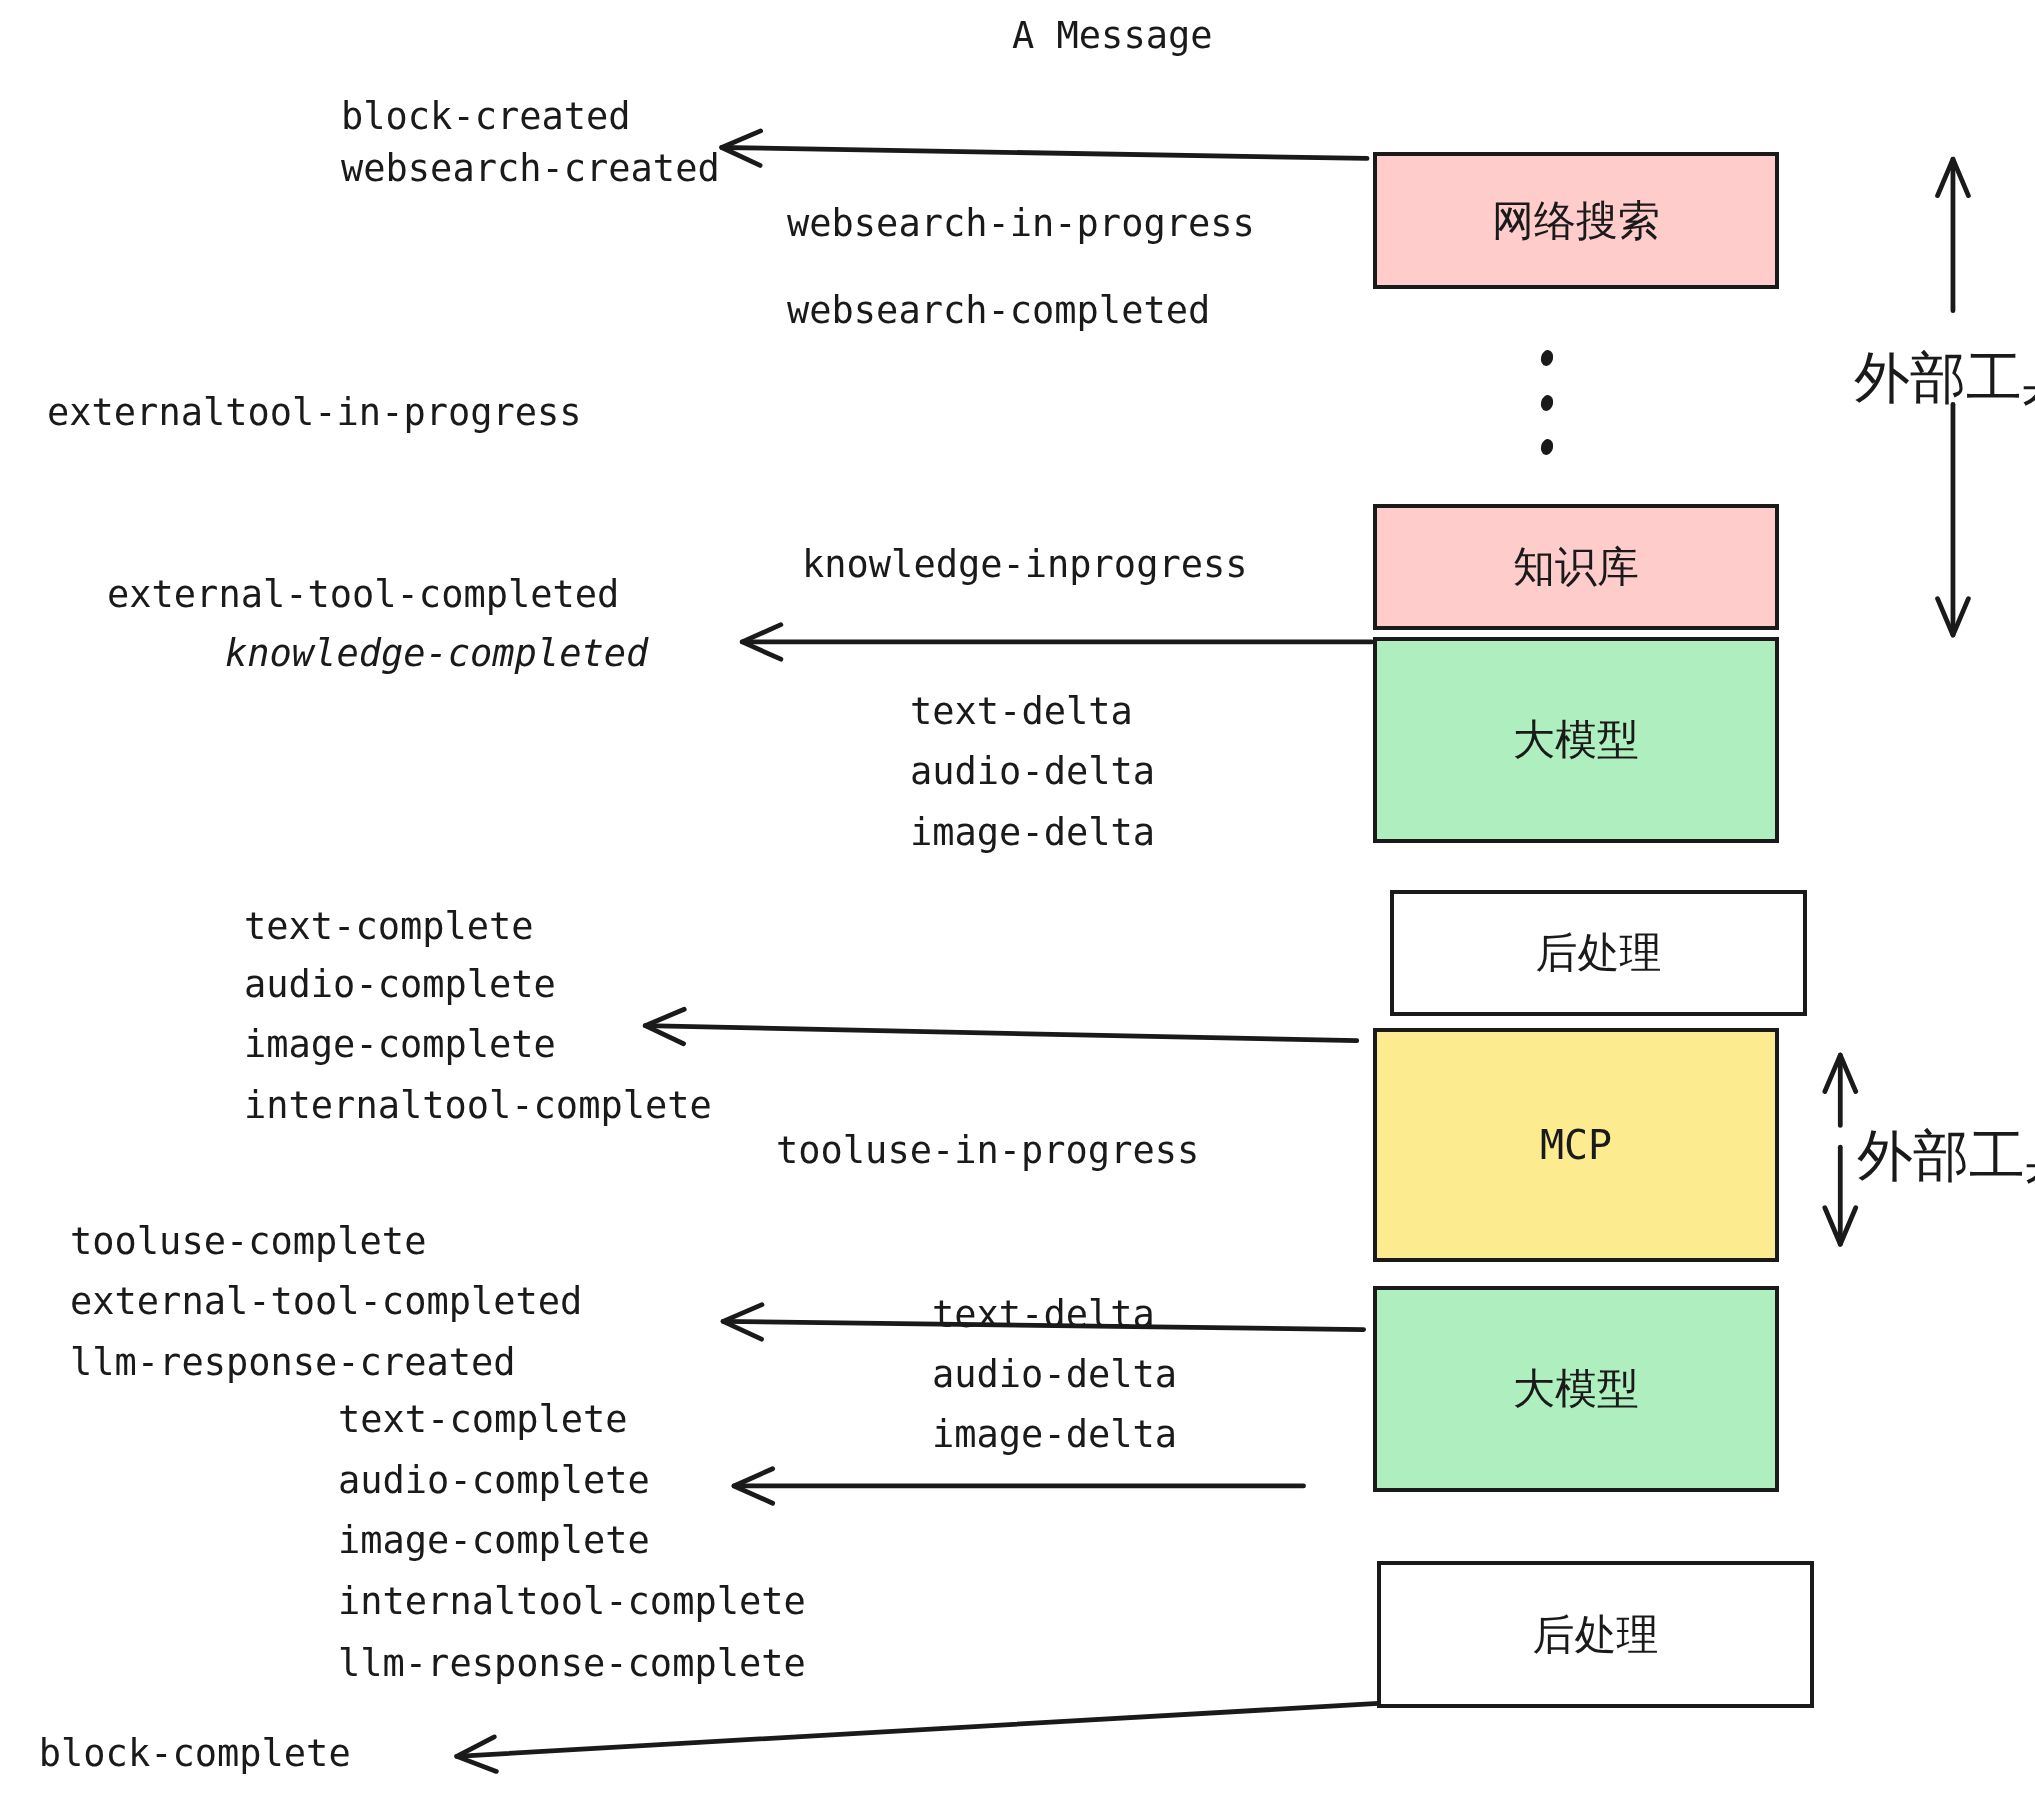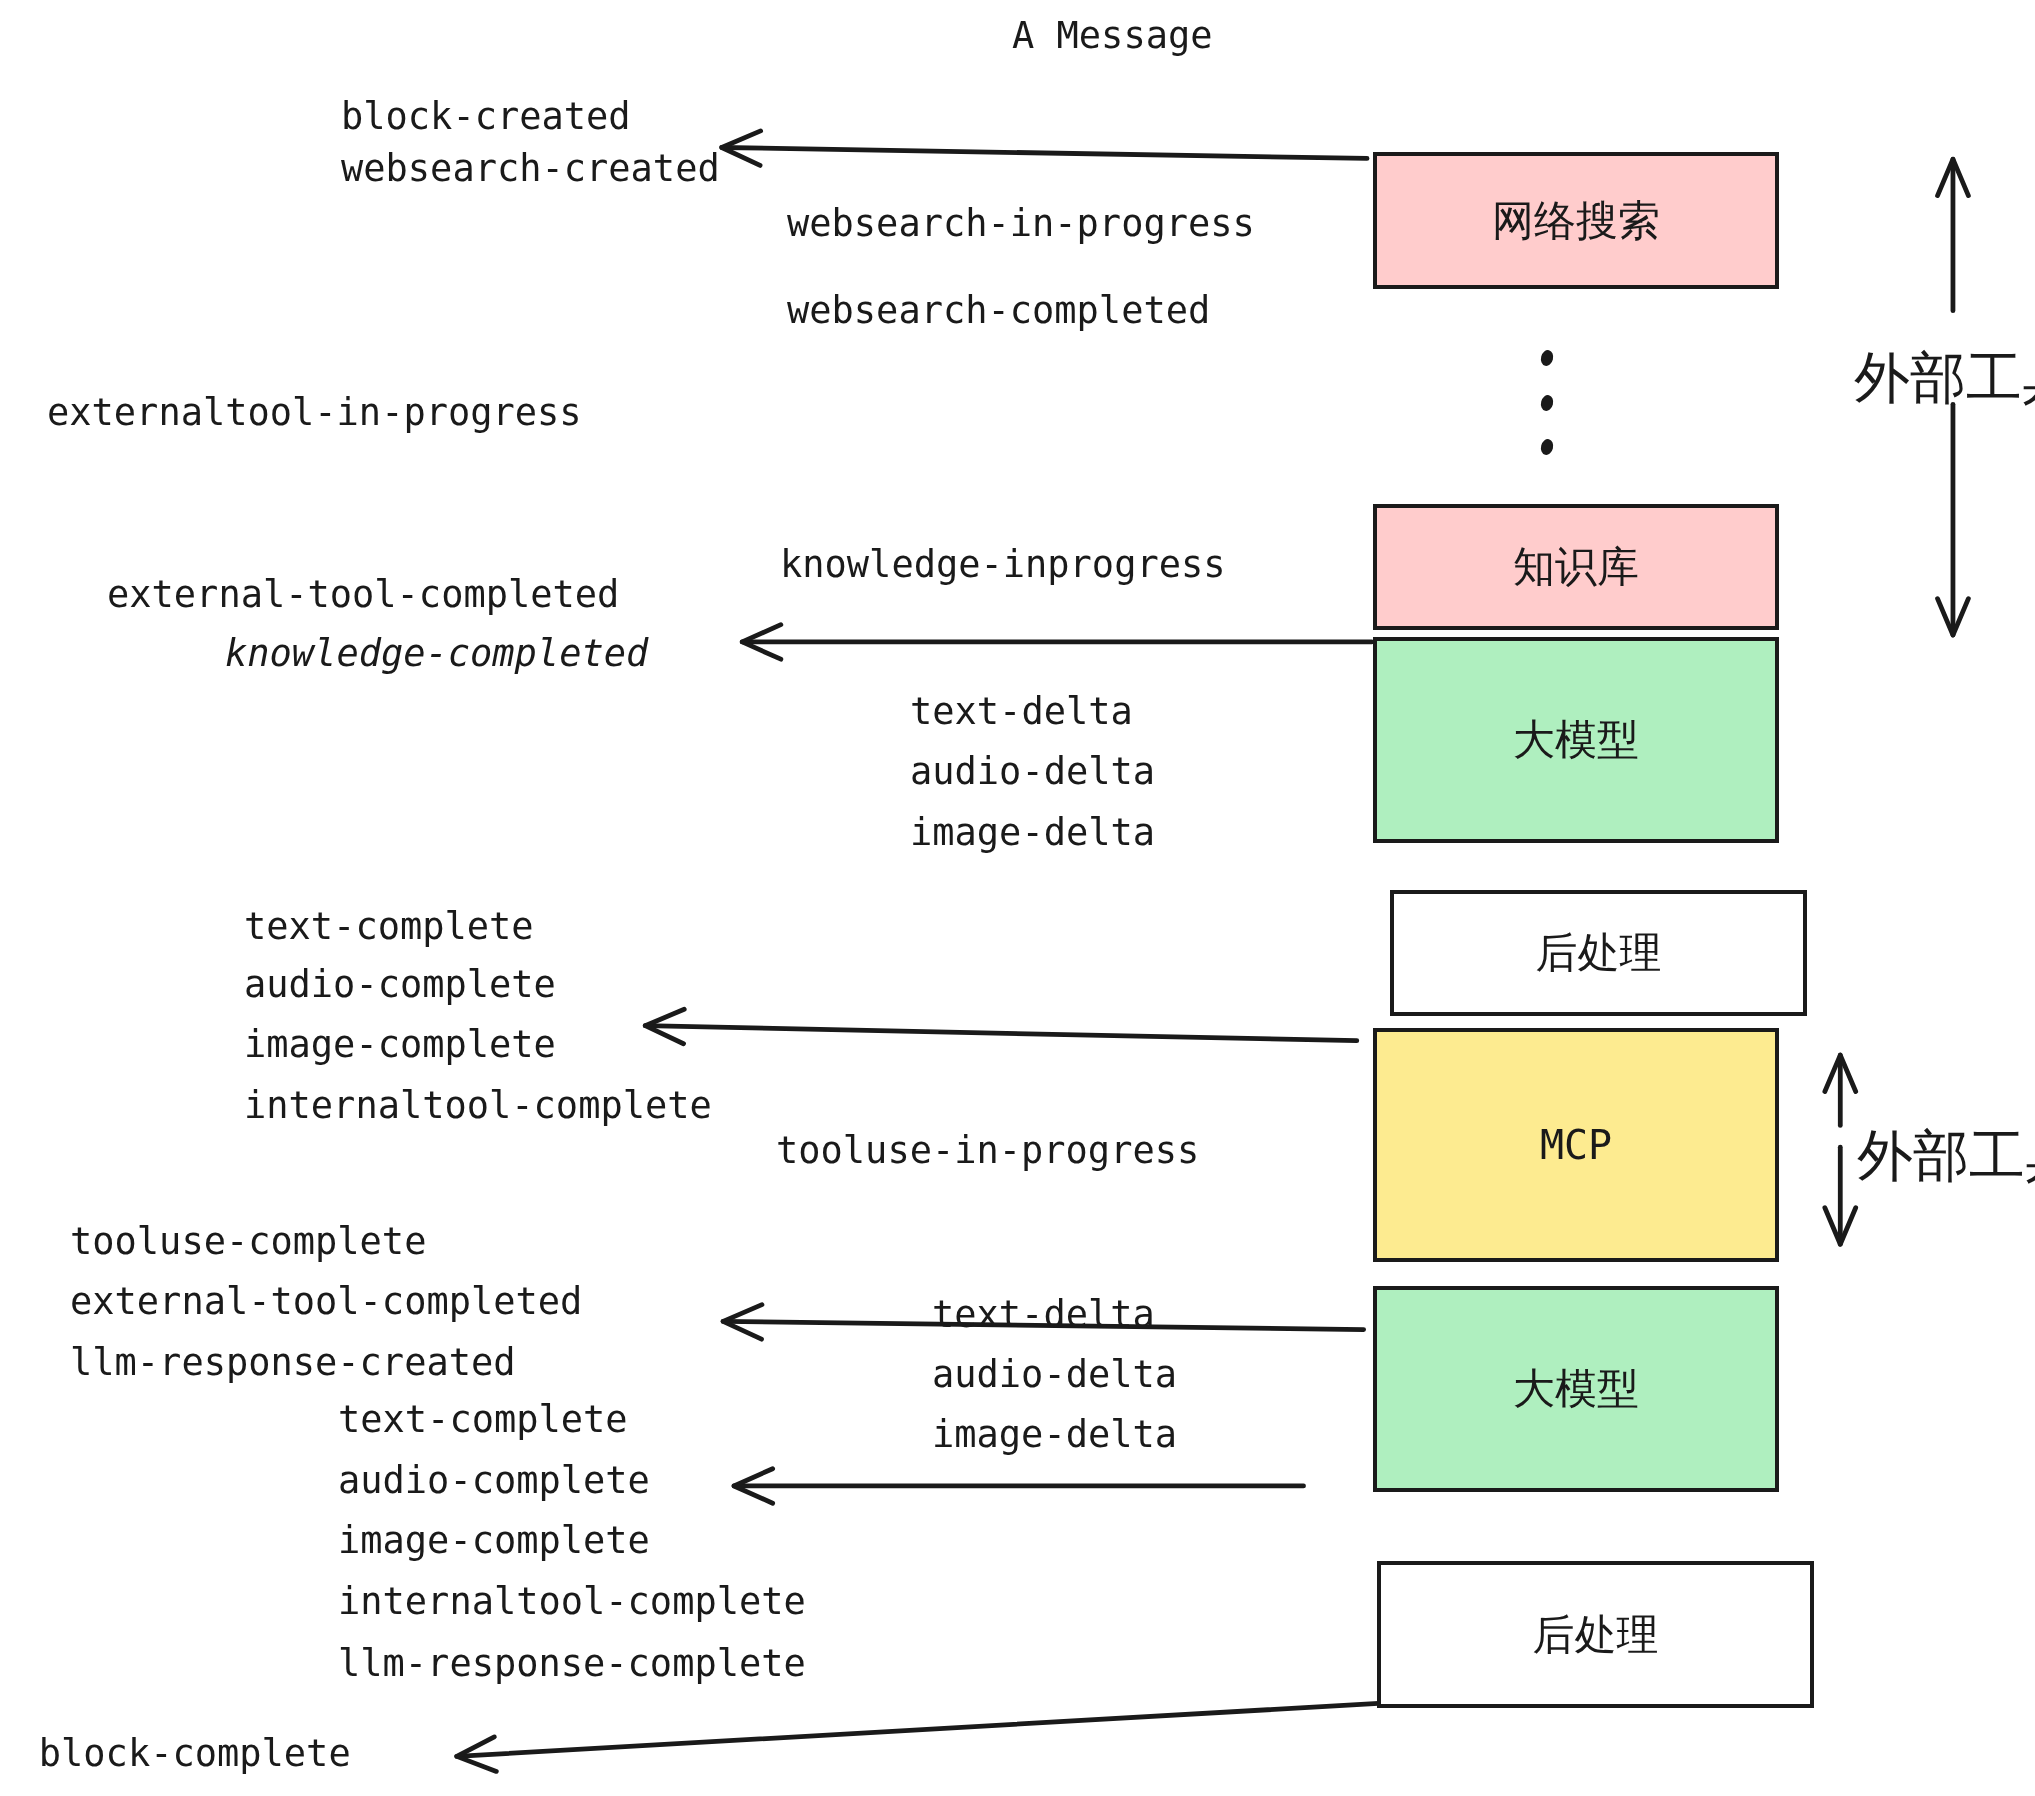--- a/index.html
+++ b/index.html
@@ -95,21 +95,21 @@
       <line x1="2648" y1="1680" x2="2648" y2="1822" stroke="#1A1A1A" stroke-width="7" stroke-linecap="round"></line>
       <path d="M 2625.413736146098 1768.5784623478328 L 2648 1822 L 2670.5862638539015 1768.5784623478326" fill="none" stroke="#1A1A1A" stroke-width="7" stroke-linecap="round" stroke-linejoin="round"></path>
     </svg>
 
   <div id="events-layer">
       <div class="evt" style="left: 309px; top: 98px;">block-created</div>
       <div class="evt" style="left: 309px; top: 150px;">websearch-created</div>
       <div class="evt" style="left: 755px; top: 205px;">websearch-in-progress</div>
       <div class="evt" style="left: 755px; top: 292px;">websearch-completed</div>
       <div class="evt" style="left: 15px; top: 394px;">externaltool-in-progress</div>
-      <div class="evt" style="left: 748px; top: 546px;">knowledge-inprogress</div>
+      <div class="evt" style="left: 770px; top: 546px;">knowledge-inprogress</div>
       <div class="evt" style="left: 75px; top: 576px;">external-tool-completed</div>
       <div class="evt" style="left: 193px; top: 635px; font-style: italic;">knowledge-completed</div>
       <div class="evt" style="left: 878px; top: 693px;">text-delta</div>
       <div class="evt" style="left: 878px; top: 753px;">audio-delta</div>
       <div class="evt" style="left: 878px; top: 814px;">image-delta</div>
       <div class="evt" style="left: 212px; top: 908px;">text-complete</div>
       <div class="evt" style="left: 212px; top: 966px;">audio-complete</div>
       <div class="evt" style="left: 212px; top: 1026px;">image-complete</div>
       <div class="evt" style="left: 212px; top: 1087px;">internaltool-complete</div>
       <div class="evt" style="left: 744px; top: 1132px;">tooluse-in-progress</div>

